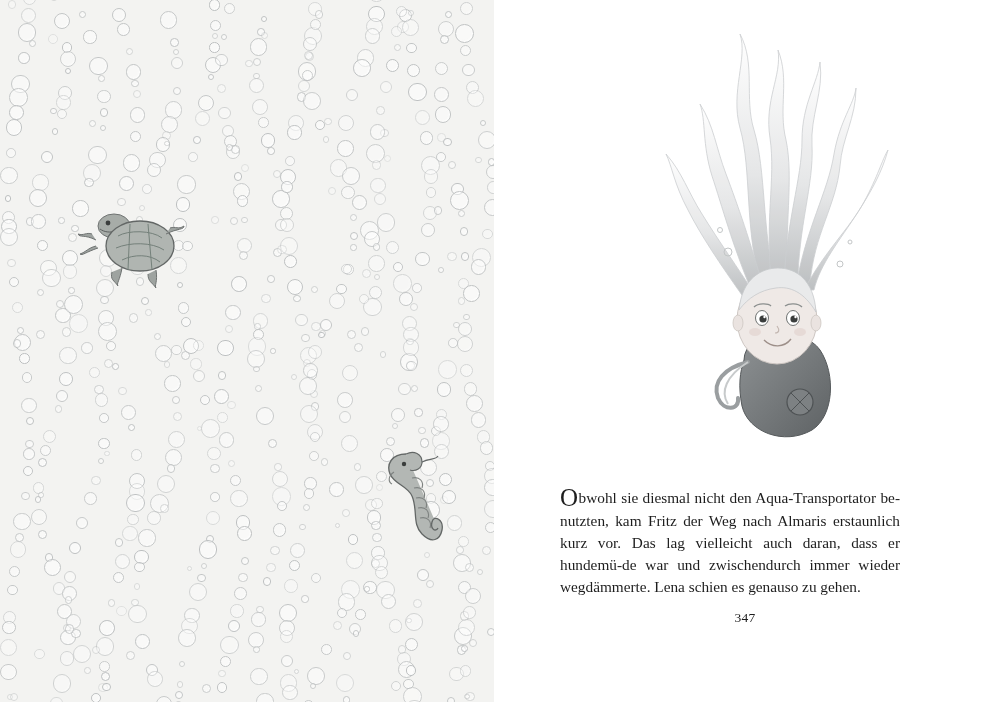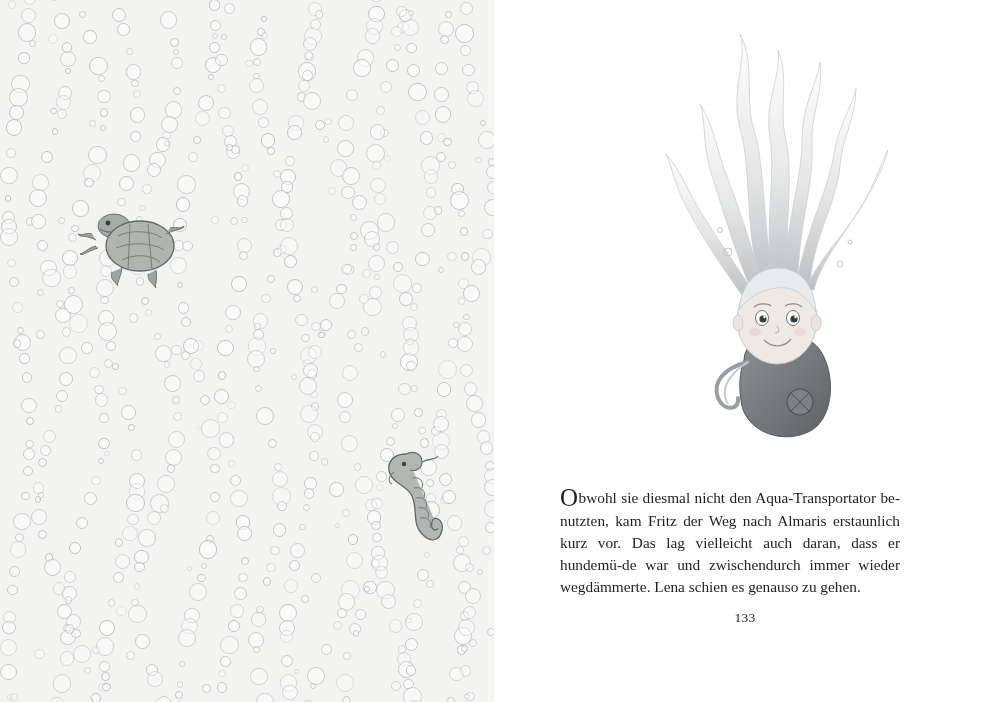--- a/index.html
+++ b/index.html
@@ -868,15 +868,15 @@
       <g fill="none" stroke="#c3c6c7" stroke-width="1">
         <circle cx="84" cy="232" r="4"></circle>
         <circle cx="76" cy="210" r="2.5"></circle>
         <circle cx="196" cy="244" r="3"></circle>
         <circle cx="206" cy="222" r="2"></circle>
       </g>
     </svg>
 
     <p class="body-text"><span class="dropcap">O</span><span>bwohl sie diesmal nicht den Aqua-Transportator be-nutzten, kam Fritz der Weg nach Almaris erstaunlich kurz vor. Das lag vielleicht auch daran, dass er hundemü-de war und zwischendurch immer wieder wegdämmerte. Lena schien es genauso zu gehen.</span></p>
 
-    <div class="folio"><span>133</span></div>
+    <div class="folio"><span>347</span></div>
   </div>
 </div>
 
 </body></html>

